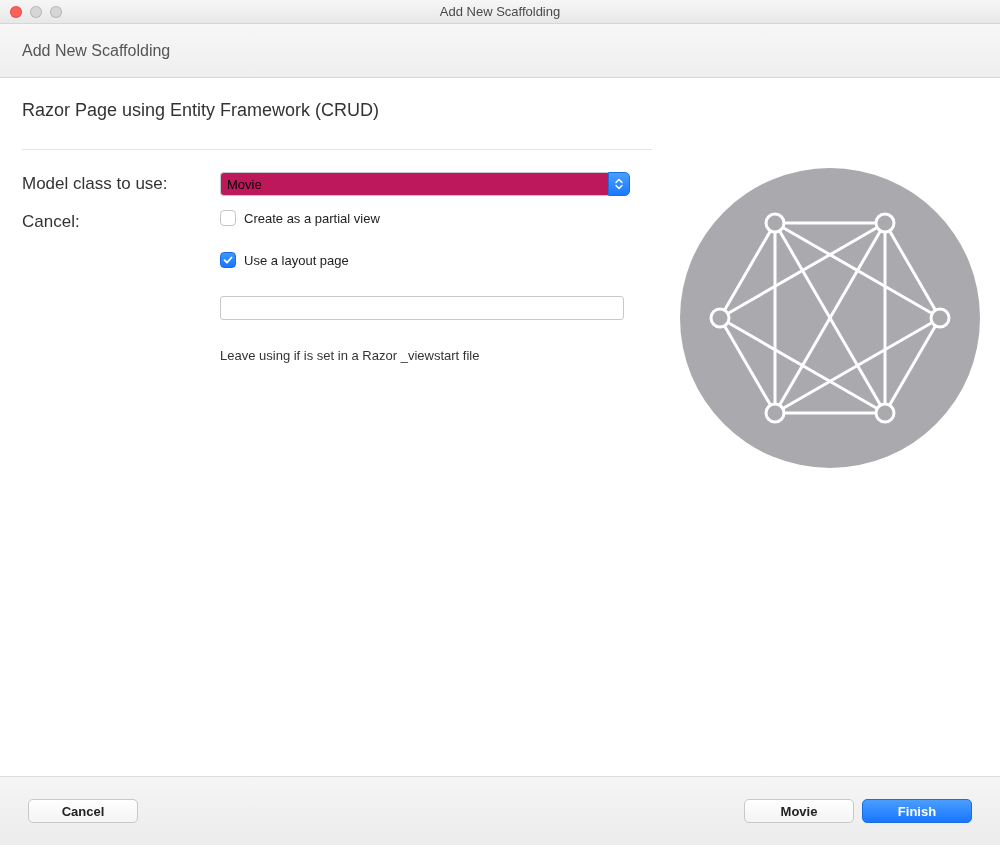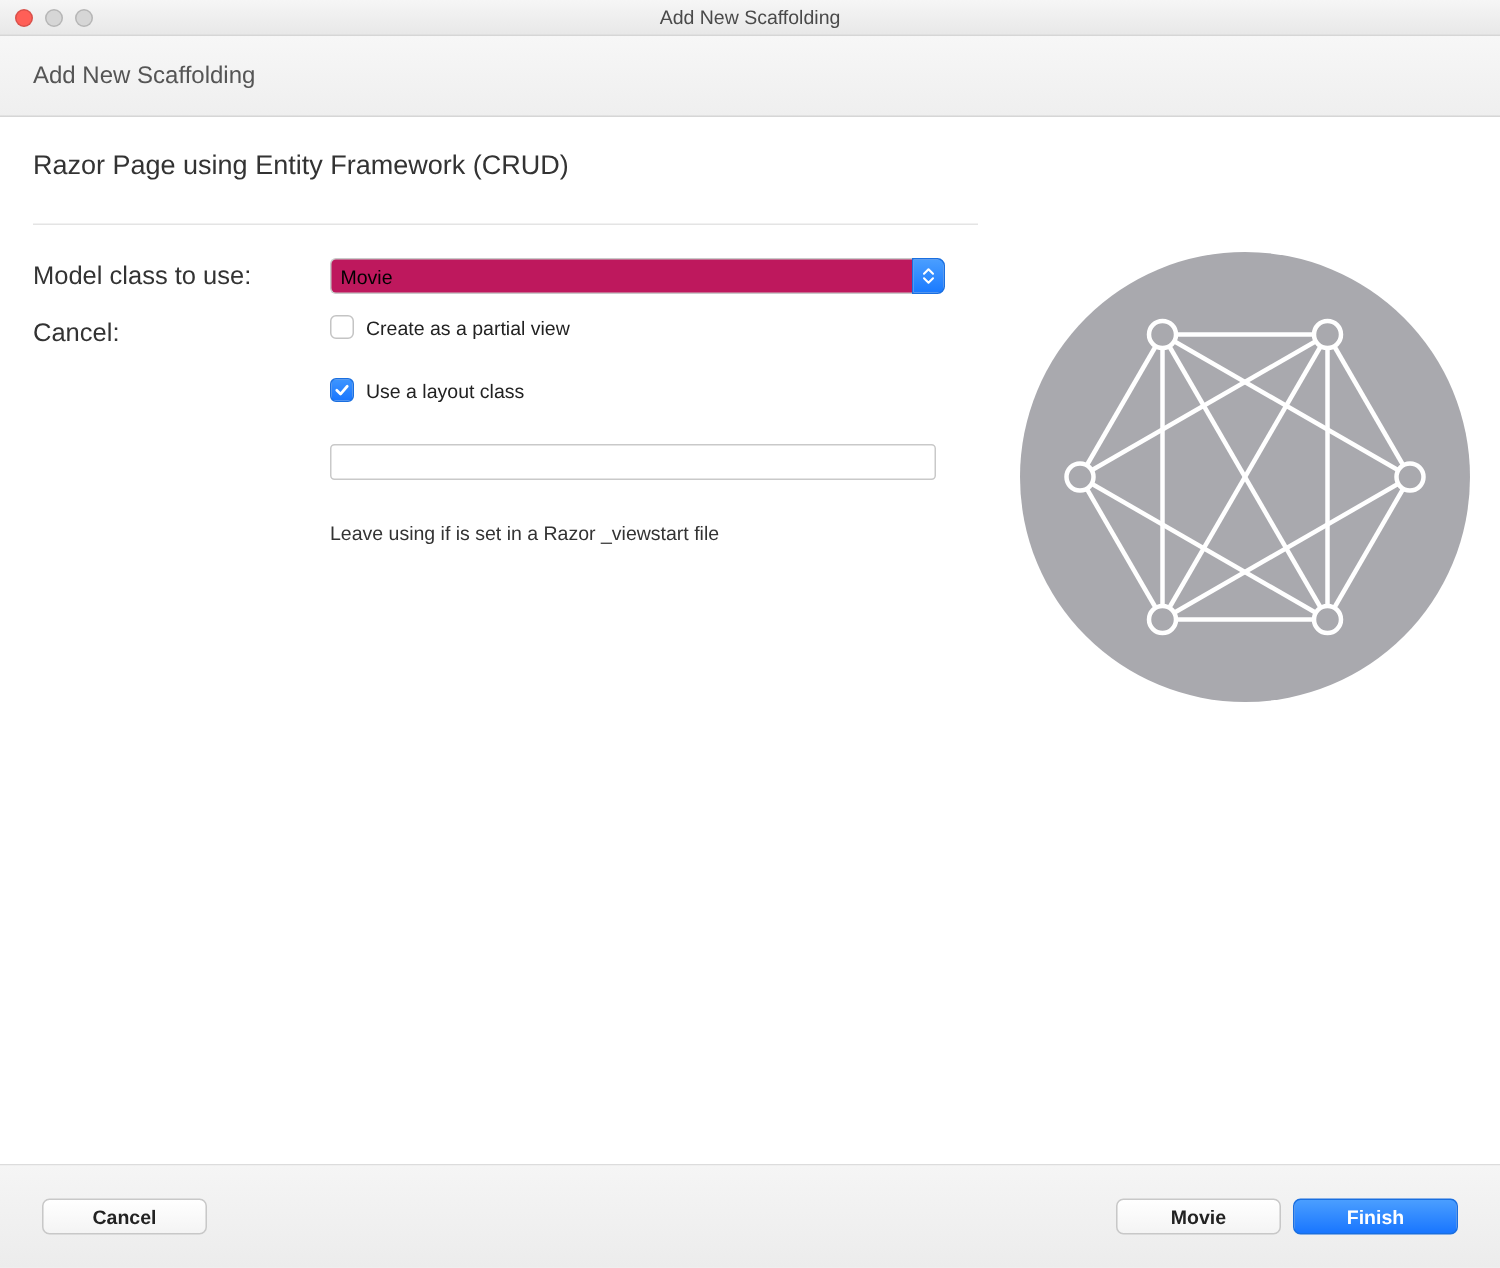--- a/index.html
+++ b/index.html
@@ -256,21 +256,21 @@
           <span>Create as a partial view</span>
         </div>
 
 
         <div class="chk-row">
           <div class="chk checked">
             <svg width="12" height="12" viewBox="0 0 12 12">
               <path d="M2.5 6.2 L5 8.7 L9.5 3.5" stroke="#fff" stroke-width="1.8" fill="none" stroke-linecap="round" stroke-linejoin="round"></path>
             </svg>
           </div>
-          <span>Use a layout class</span>
+          <span>Use a layout page</span>
         </div>
 
         <input class="layout-input" value="" style="">
 
         <div class="hint">Leave using if is set in a Razor _viewstart file</div>
       </div>
     </div>
   </div>
 
   <div class="right-col">

